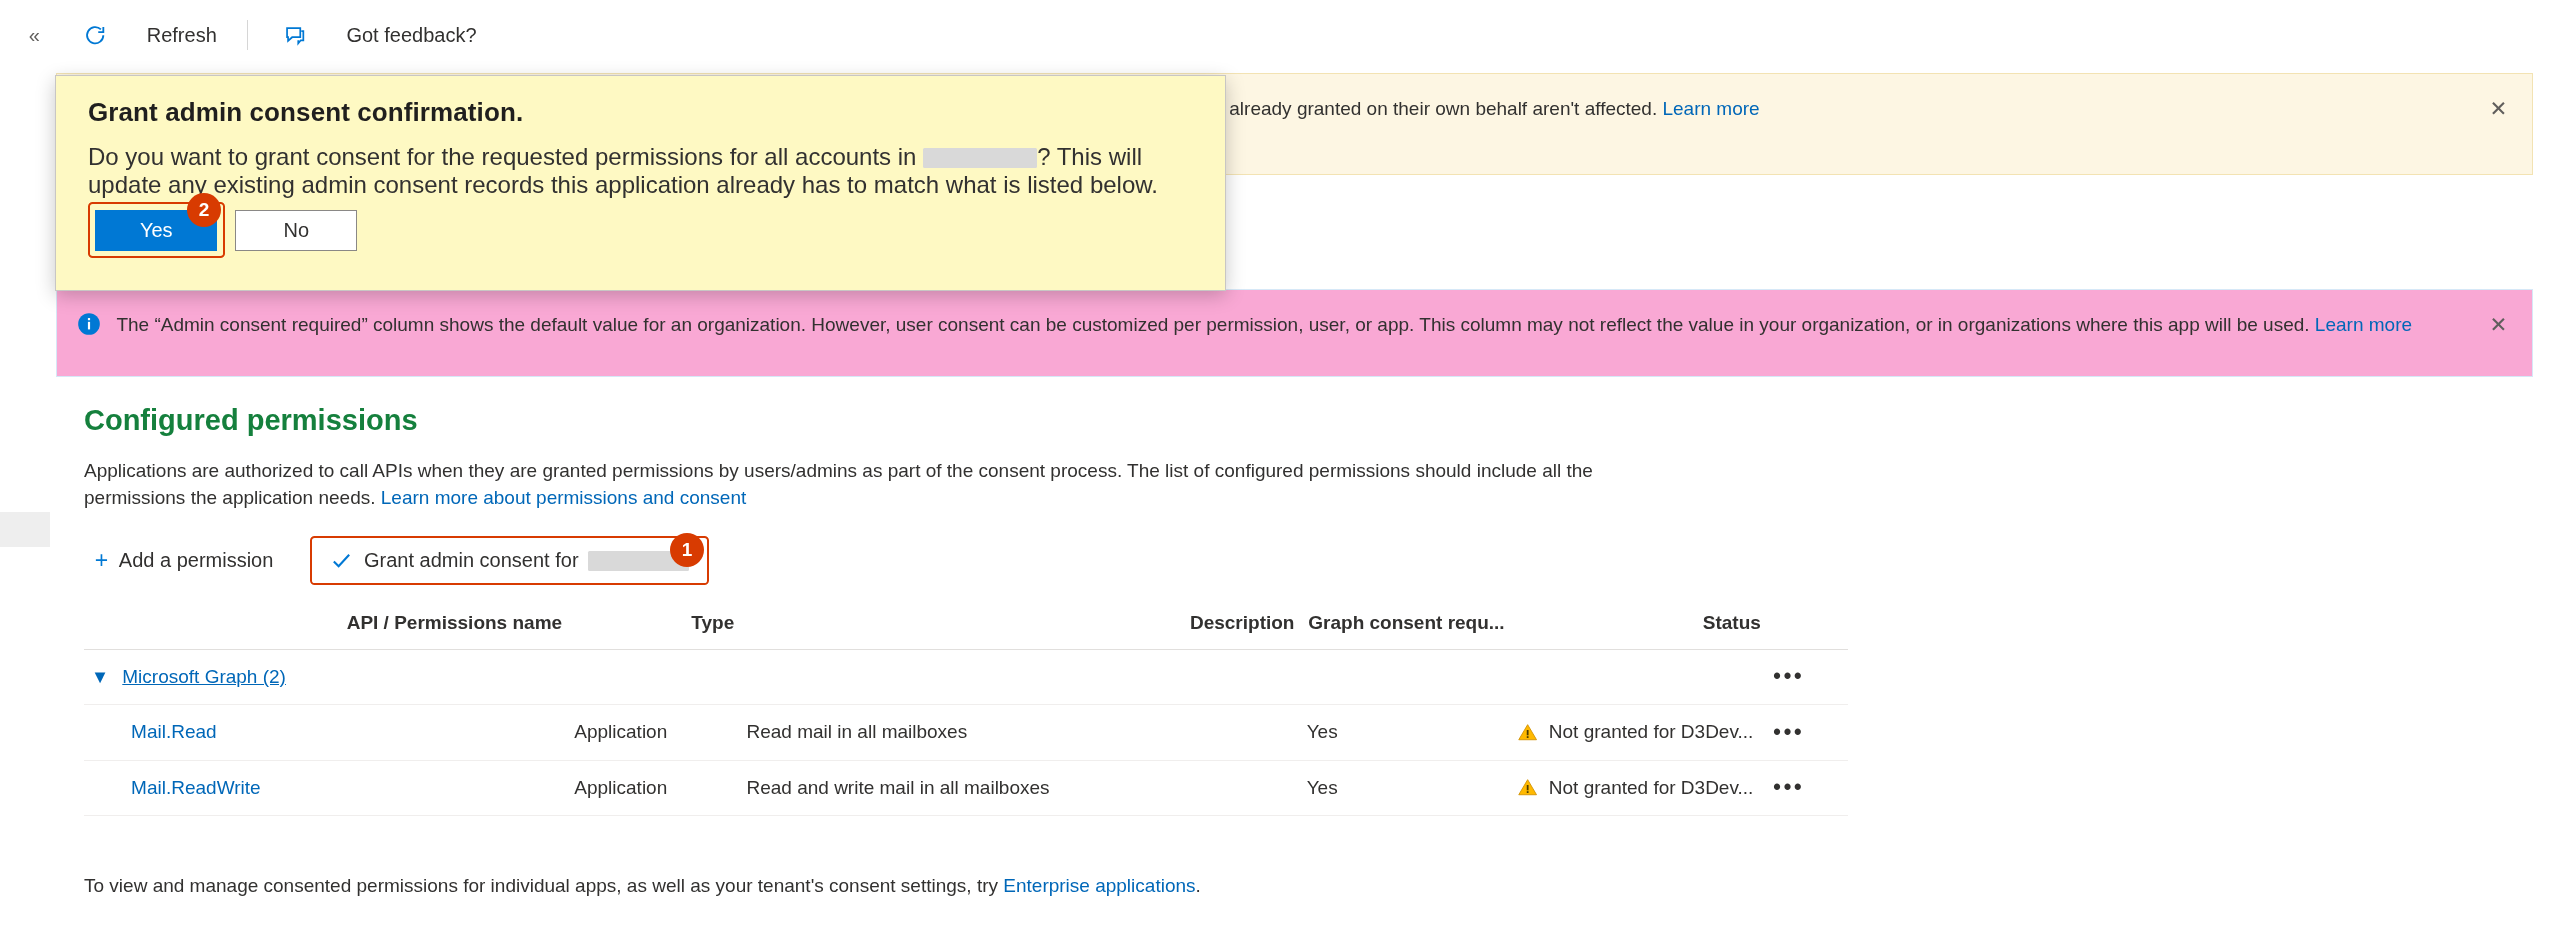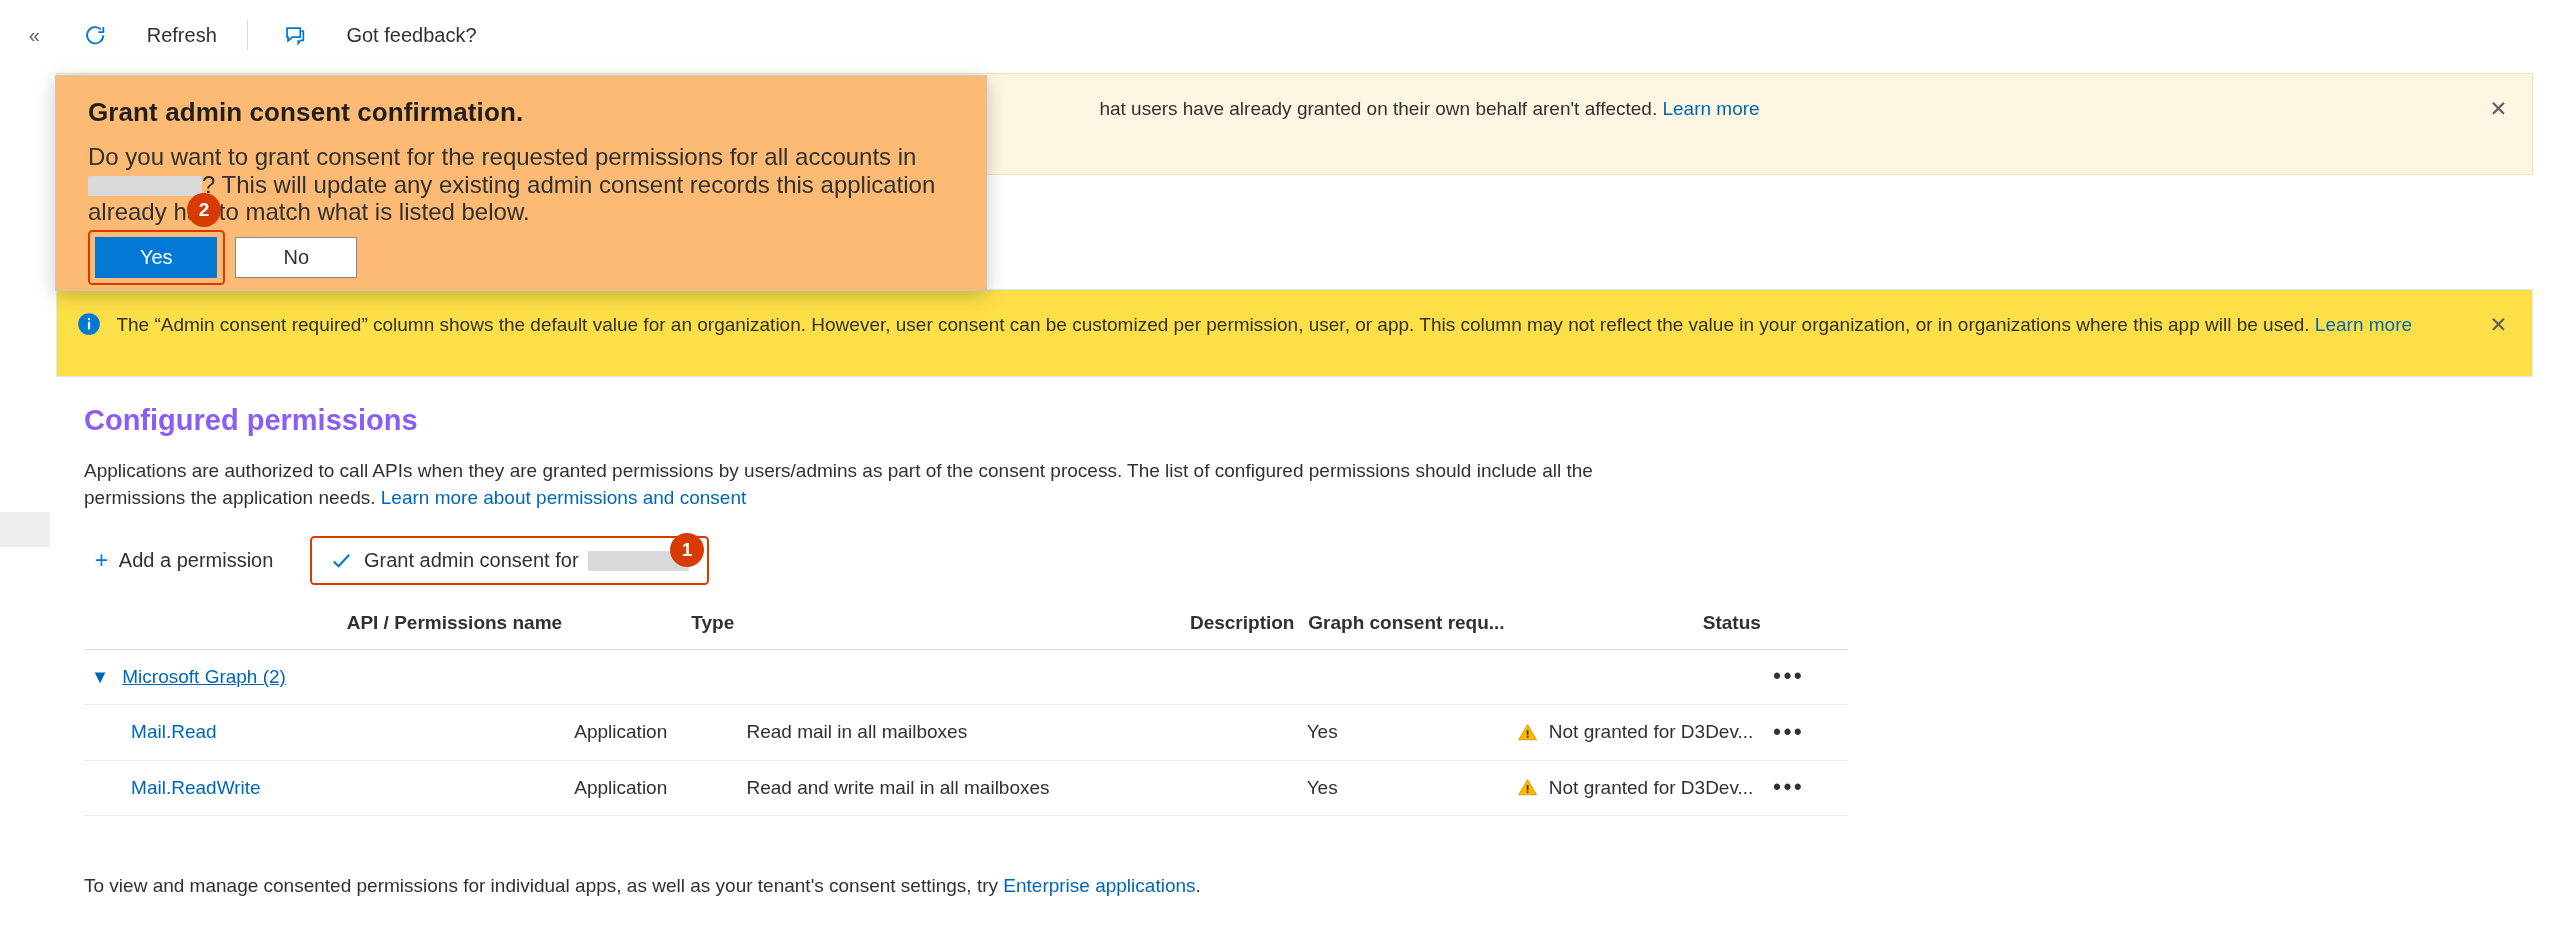--- a/index.html
+++ b/index.html
@@ -78,21 +78,21 @@
   }
   .banner-warn {
     top: 73px;
     height: 102px;
     background: #fdf6e3;
     border: 0.8px solid #f3e3b3;
   }
   .banner-info {
     top: 289px;
     height: 88px;
-    background: #fde047;
+    background: #f9a8d4;
     border: 0.8px solid #d6e8f7;
   }
   .banner-icon {
     flex: 0 0 auto;
     width: 27.4px;
     height: 27.4px;
     margin-right: 13.7px;
     display: flex;
     align-items: center;
     justify-content: center;
@@ -117,23 +117,23 @@
   a.link {
     color: #0067b8;
     text-decoration: none;
   }
 
   
   .dialog {
     position: absolute;
     left: 55px;
     top: 75px;
-    width: 932px;
+    width: 1171px;
     height: 216px;
-    background: #fdba74;
+    background: #fef9c3;
     border: 0.8px solid #c8c6c4;
     box-shadow: 0 4.6px 18.3px rgba(0,0,0,0.22);
     box-sizing: border-box;
     padding: 21.3px 32px 0 32px;
     z-index: 30;
   }
   .dialog-title {
     font-size: 26px;
     font-weight: 600;
     color: #201f1e;
@@ -206,21 +206,21 @@
   
   .content {
     position: absolute;
     left: 84px;
     top: 404px;
     width: 2437px;
   }
   h2.section-title {
     font-size: 29px;
     font-weight: 600;
-    color: #8b5cf6;
+    color: #15803d;
     margin: 0 0 20px 0;
   }
   .section-desc {
     font-size: 19px;
     line-height: 27px;
     color: #323130;
     max-width: 1523px;
     margin: 0 0 26px 0;
   }
 

